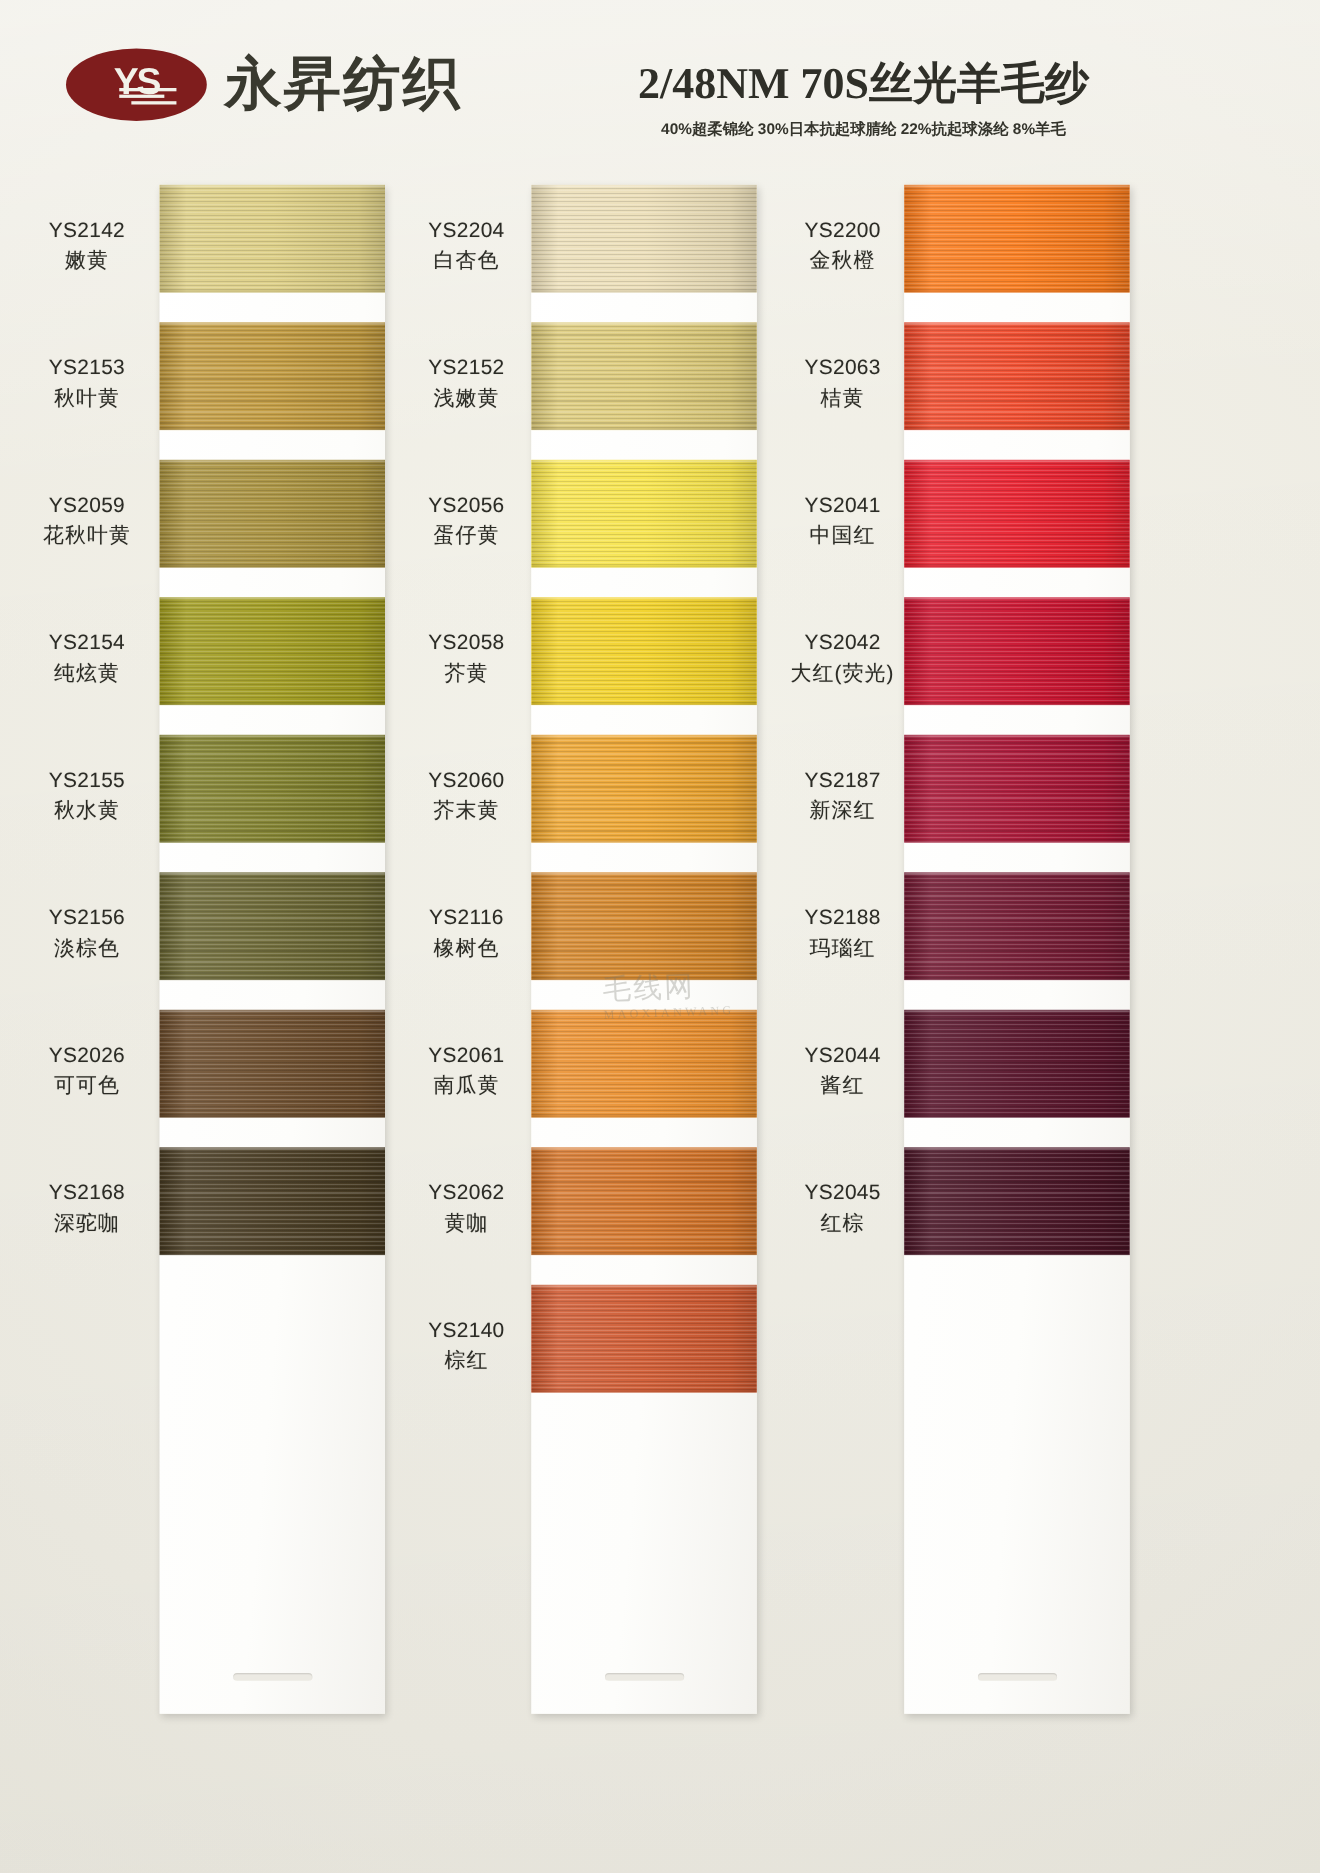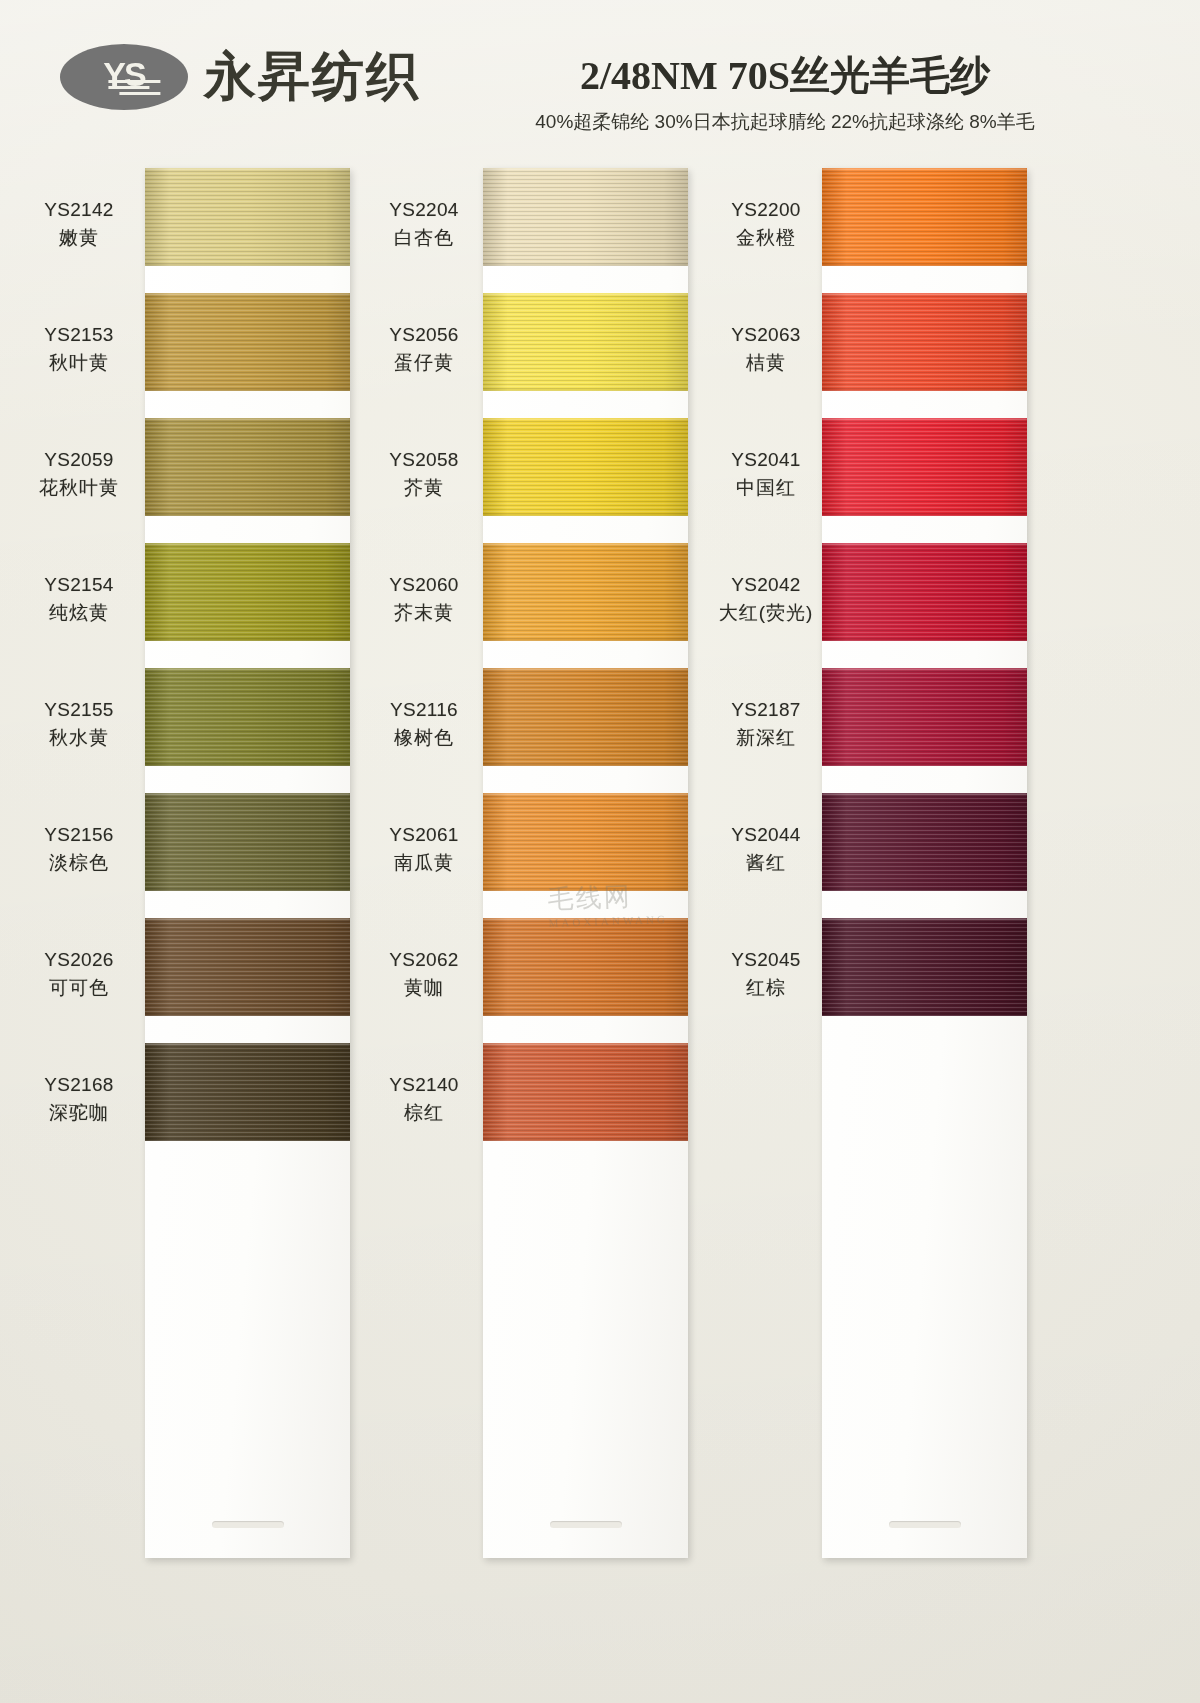--- a/index.html
+++ b/index.html
@@ -22,21 +22,21 @@
     background:linear-gradient(175deg, rgba(255,255,255,0.45) 0%, rgba(255,255,255,0) 25%, rgba(0,0,0,0.03) 100%);
     pointer-events:none;
   }
 
   
   .header { position:absolute; left:0; top:0; width:1200px; height:150px; }
 
   .brand { position:absolute; left:60px; top:42px; display:flex; align-items:center; gap:16px; }
   .logo-mark {
     width:128px; height:66px; border-radius:50%;
-    background:#737373;
+    background:#7f1d1d;
     position:relative;
     display:flex; align-items:center; justify-content:center;
   }
   .logo-mark .ys {
     color:#f2f1e9; font-weight:bold; font-size:34px; letter-spacing:-2px;
     font-family:"Liberation Sans",sans-serif;
     position:relative; z-index:2; transform:translateY(-3px);
   }
   .logo-mark .bars{
     position:absolute; left:50%; bottom:12px; transform:translateX(-30%);
@@ -52,21 +52,21 @@
 
   .title-block { position:absolute; left:505px; top:48px; width:560px; text-align:center; }
   .title {
     font-family:"Liberation Serif","DejaVu Serif",serif;
     font-weight:bold; font-size:40px; color:#2f2f28; letter-spacing:0px;
     white-space:nowrap;
   }
   .subtitle {
     margin-top:6px;
     font-family:"Liberation Sans","DejaVu Sans",sans-serif;
-    font-weight:normal; font-size:19px; color:#34342c; white-space:nowrap;
+    font-weight:bold; font-size:14px; color:#34342c; white-space:nowrap;
   }
 
   
   .columns { position:absolute; left:0; top:150px; width:996px; height:1553px; }
   .column { position:absolute; top:0; width:390px; }
   .col-1 { left:20px; }
   .col-2 { left:365px; }
   .col-3 { left:707px; }
 
   
@@ -287,20 +287,32 @@
           </div>
           <div class="swatch" style="background: rgb(236, 223, 185);">
             <div class="yarn"></div>
             <div class="shade"></div>
             <div class="edgefuzz t"></div>
             <div class="edgefuzz b"></div>
           </div>
         </div>
         <div class="row">
           <div class="label">
+            <div class="code">YS2152</div>
+            <div class="name">浅嫩黄</div>
+          </div>
+          <div class="swatch" style="background: rgb(221, 203, 123);">
+            <div class="yarn"></div>
+            <div class="shade"></div>
+            <div class="edgefuzz t"></div>
+            <div class="edgefuzz b"></div>
+          </div>
+        </div>
+        <div class="row">
+          <div class="label">
             <div class="code">YS2056</div>
             <div class="name">蛋仔黄</div>
           </div>
           <div class="swatch" style="background: rgb(247, 228, 78);">
             <div class="yarn"></div>
             <div class="shade"></div>
             <div class="edgefuzz t"></div>
             <div class="edgefuzz b"></div>
           </div>
         </div>
@@ -439,20 +451,32 @@
           </div>
           <div class="swatch" style="background: rgb(168, 21, 53);">
             <div class="yarn"></div>
             <div class="shade"></div>
             <div class="edgefuzz t"></div>
             <div class="edgefuzz b"></div>
           </div>
         </div>
         <div class="row">
           <div class="label">
+            <div class="code">YS2188</div>
+            <div class="name">玛瑙红</div>
+          </div>
+          <div class="swatch" style="background: rgb(116, 26, 51);">
+            <div class="yarn"></div>
+            <div class="shade"></div>
+            <div class="edgefuzz t"></div>
+            <div class="edgefuzz b"></div>
+          </div>
+        </div>
+        <div class="row">
+          <div class="label">
             <div class="code">YS2044</div>
             <div class="name">酱红</div>
           </div>
           <div class="swatch" style="background: rgb(88, 21, 43);">
             <div class="yarn"></div>
             <div class="shade"></div>
             <div class="edgefuzz t"></div>
             <div class="edgefuzz b"></div>
           </div>
         </div>

